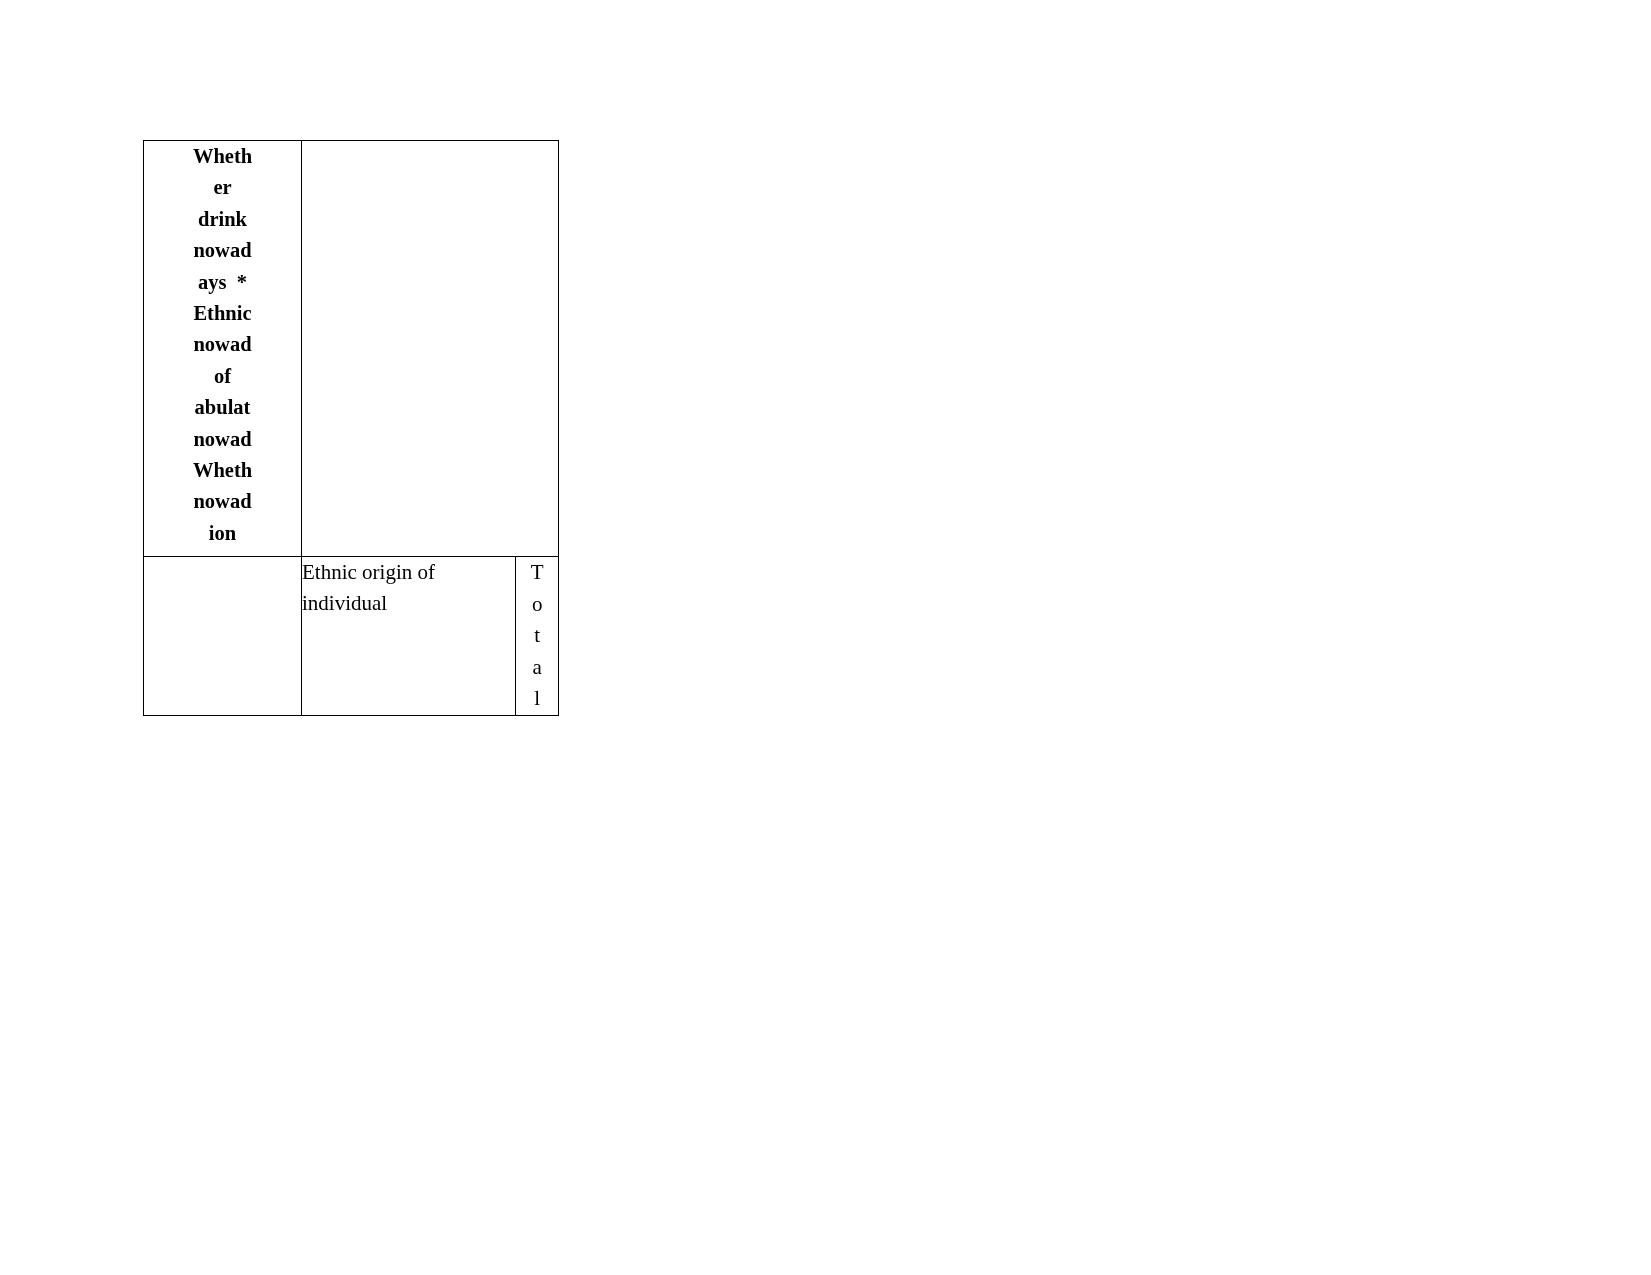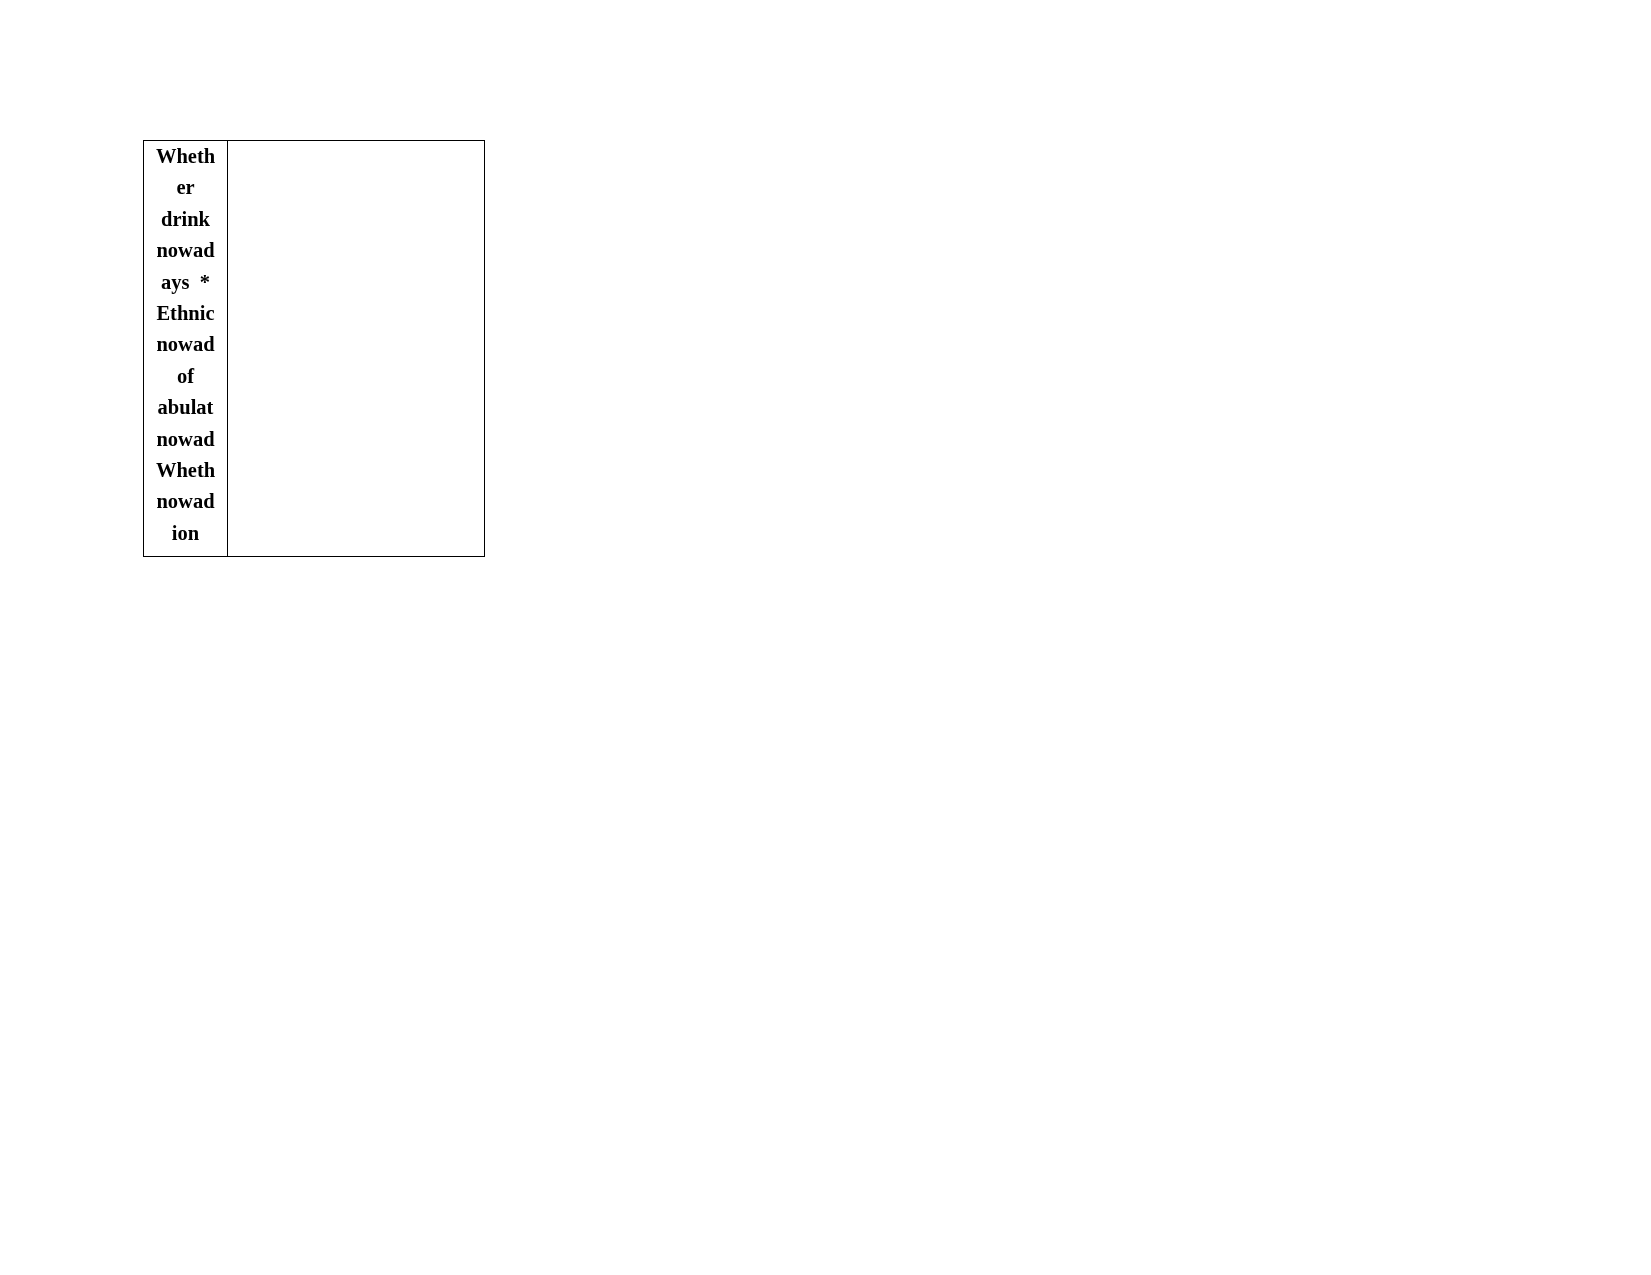--- a/index.html
+++ b/index.html
@@ -116,17 +116,28 @@
           <span class="hdr-line">of</span>
           <span class="hdr-line">abulat</span>
           <span class="hdr-line">nowad</span>
           <span class="hdr-line">Wheth</span>
           <span class="hdr-line">nowad</span>
           <span class="hdr-line">ion</span>
         </td>
         <td class="topright-blank" colspan="2"></td>
       </tr>
 
+      <tr>
+        <td class="row2-blank"></td>
+        <td class="colhead-group">Ethnic origin of individual</td>
+        <td class="colhead-total">
+          <span class="tot-line">T</span>
+          <span class="tot-line">o</span>
+          <span class="tot-line">t</span>
+          <span class="tot-line">a</span>
+          <span class="tot-line">l</span>
+        </td>
+      </tr>
 
     </tbody>
   </table>
 
 </div>
 
 </body></html>

